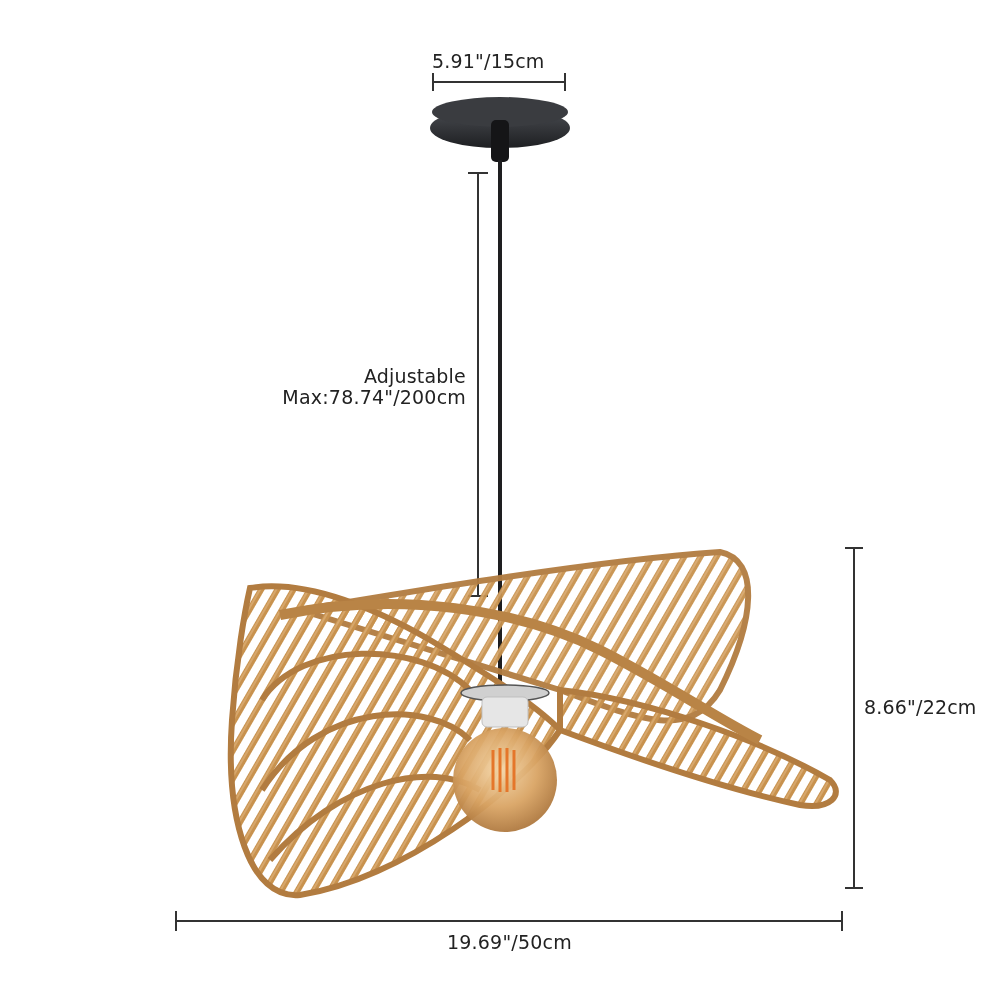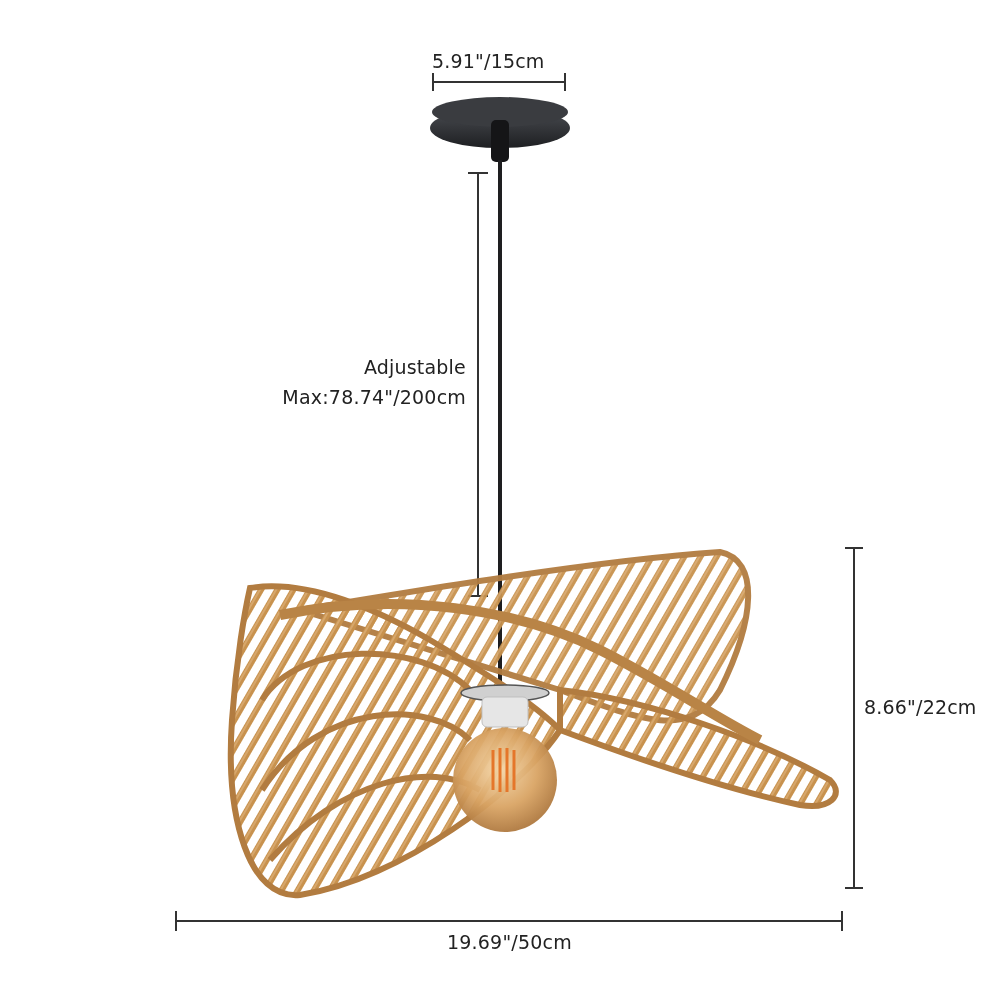--- a/index.html
+++ b/index.html
@@ -83,18 +83,18 @@
       <line x1="493" y1="750" x2="493" y2="790"></line>
       <line x1="500" y1="748" x2="500" y2="792"></line>
       <line x1="507" y1="748" x2="507" y2="792"></line>
       <line x1="514" y1="750" x2="514" y2="790"></line>
     </g>
   </g>
 </svg>
 
 <div class="dimtext" style="left:432px; top:50px;">5.91"/15cm</div>
 
-<div class="dimtext" style="right:534px; top:356px; text-align:center;">Adjustable</div>
+<div class="dimtext" style="right:534px; top:365px; text-align:center;">Adjustable</div>
 <div class="dimtext" style="right:534px; top:386px; text-align:right;">Max:78.74"/200cm</div>
 
 <div class="dimtext" style="left:864px; top:696px;">8.66"/22cm</div>
 
 <div class="dimtext" style="left:447px; top:931px;">19.69"/50cm</div>
 
 </body></html>

